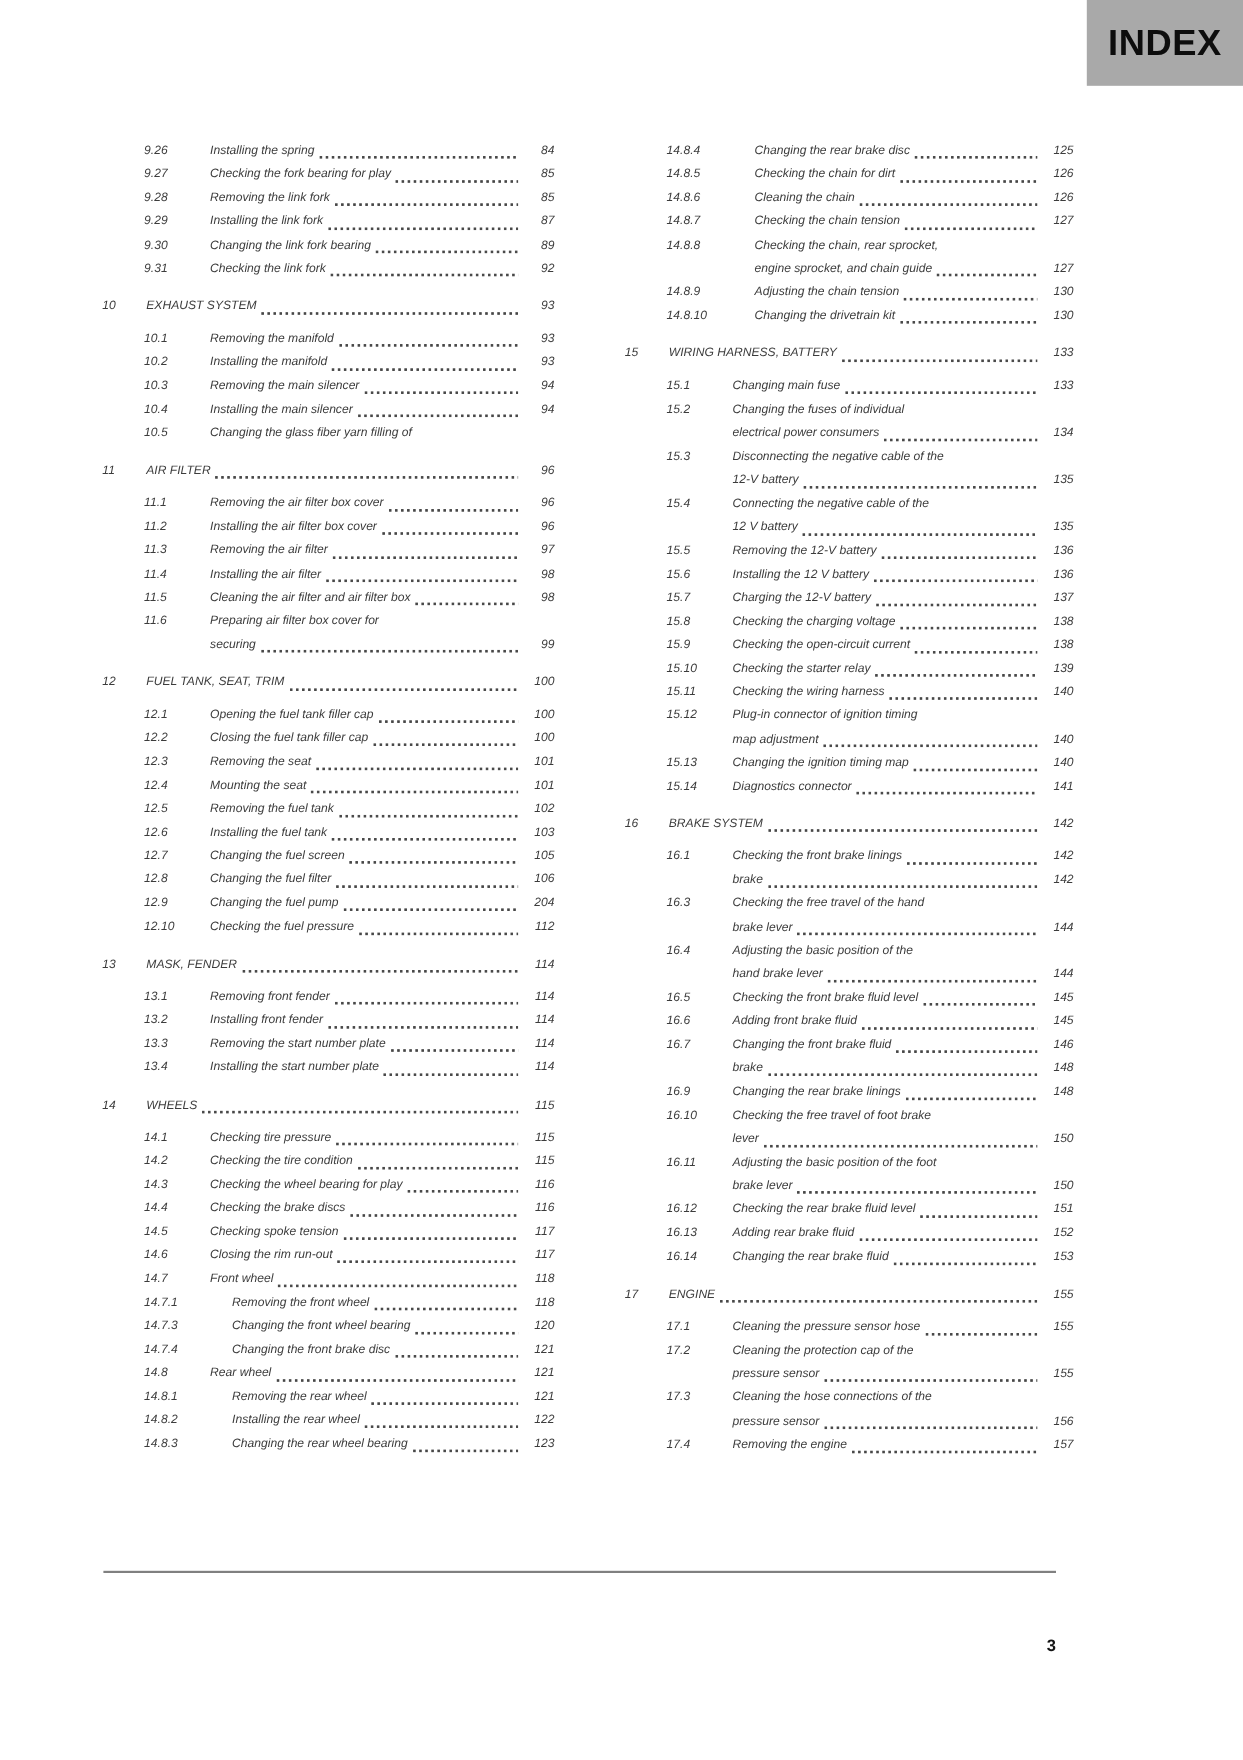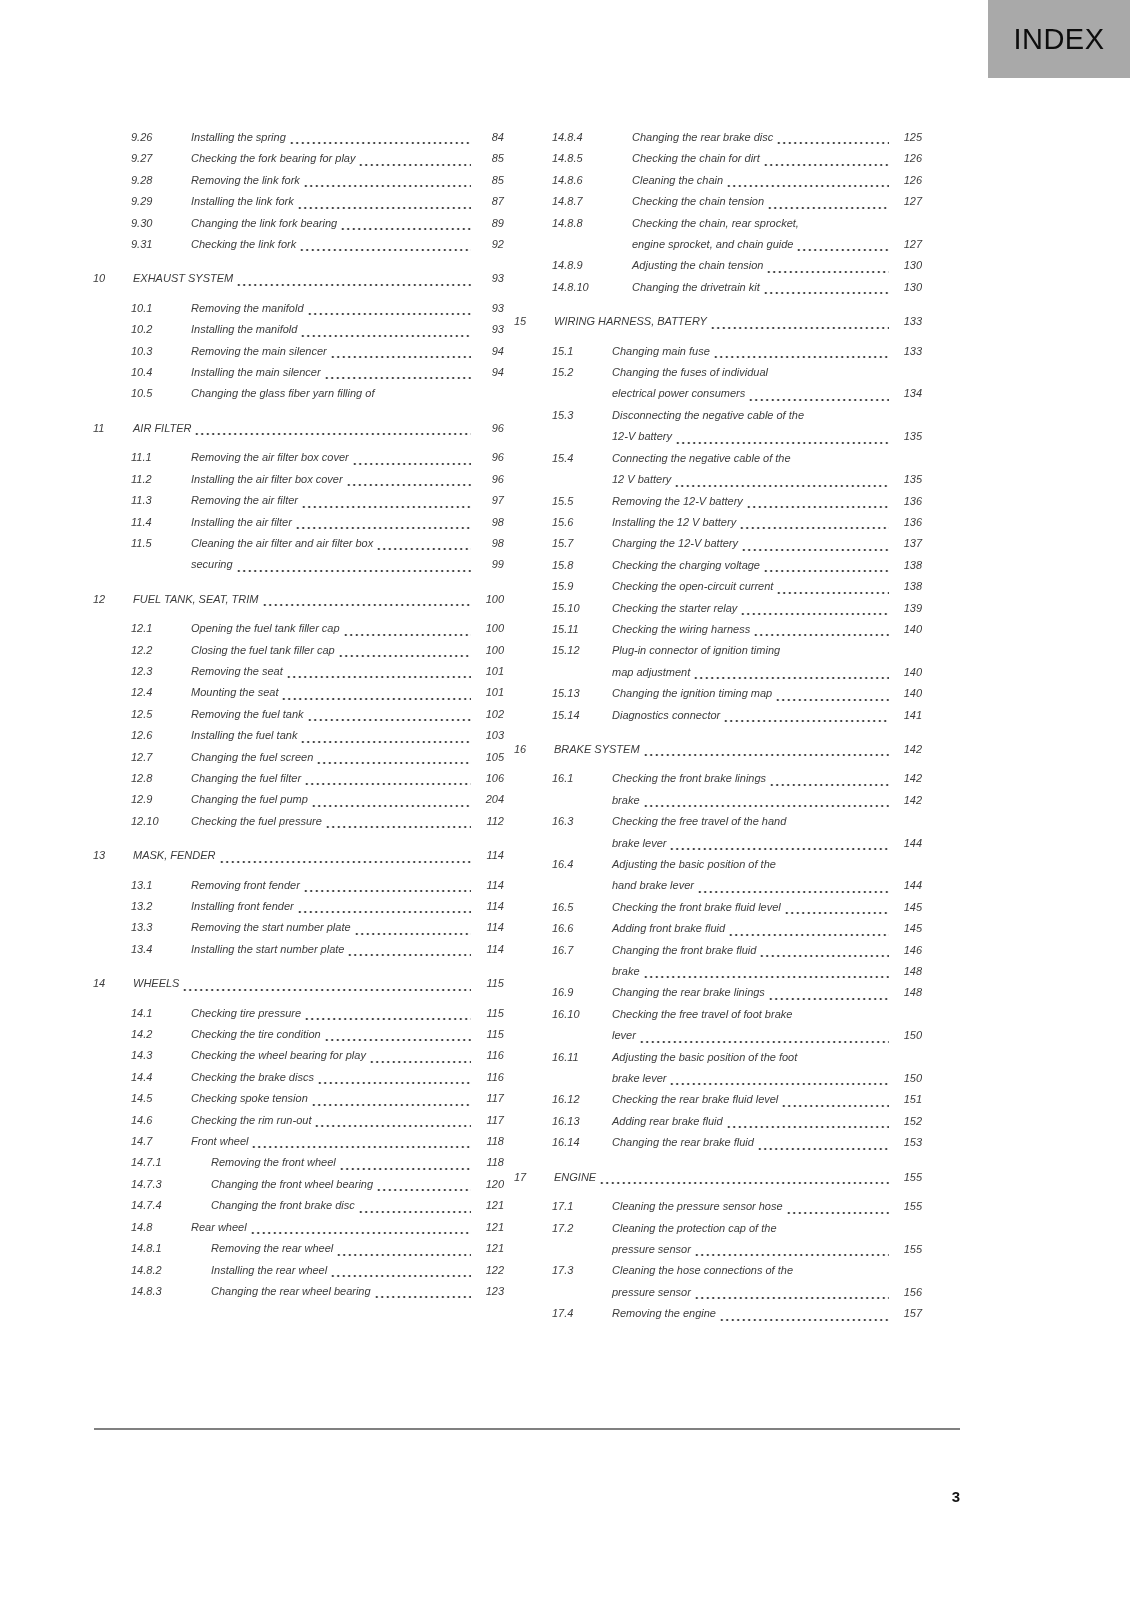--- a/index.html
+++ b/index.html
@@ -23,38 +23,38 @@
     top: 0;
     left: 988px;
     width: 142px;
     height: 78px;
     background: #a9a9a9;
     display: flex;
     align-items: center;
     justify-content: center;
   }
   .index-tab .label {
-    font-size: 29px;
-    font-weight: normal;
+    font-size: 33px;
+    font-weight: bold;
     color: #0d0d0d;
     letter-spacing: 0.5px;
   }
 
   
   .col {
     position: absolute;
     top: 127px;
     display: flex;
     flex-direction: column;
     font-size: 11px;
     line-height: 21.4px;
     font-style: italic;
   }
   .col.left  { left: 93px;  width: 411px; }
-  .col.right { left: 514px; width: 408px; }
+  .col.right { left: 568px; width: 408px; }
 
   .toc-item.section { margin-top: 13px; margin-bottom: 8px; }
 
   .line { display: flex; align-items: baseline; }
 
   .num { flex-shrink: 0; }
   .section .num { width: 40px; }
   .sub    .line { padding-left: 38px; }
   .sub    .num  { width: 60px; }
   .subsub .line { padding-left: 38px; }
@@ -247,20 +247,24 @@
       <div class="toc-item sub">
         <div class="line">
           <span class="num">11.5</span>
           <span class="text">Cleaning the air filter and air filter box</span>
           <span class="dots"></span>
           <span class="page">98</span>
         </div>
       </div>
       <div class="toc-item sub">
         <div class="line">
+          <span class="num">11.6</span>
+          <span class="text">Preparing air filter box cover for</span>
+        </div>
+        <div class="line">
           <span class="num"></span>
           <span class="text">securing</span>
           <span class="dots"></span>
           <span class="page">99</span>
         </div>
       </div>
       <div class="toc-item section">
         <div class="line">
           <span class="num">12</span>
           <span class="text">FUEL TANK, SEAT, TRIM</span>
@@ -432,21 +436,21 @@
         <div class="line">
           <span class="num">14.5</span>
           <span class="text">Checking spoke tension</span>
           <span class="dots"></span>
           <span class="page">117</span>
         </div>
       </div>
       <div class="toc-item sub">
         <div class="line">
           <span class="num">14.6</span>
-          <span class="text">Checking the rim run-out</span>
+          <span class="text">Closing the rim run-out</span>
           <span class="dots"></span>
           <span class="page">117</span>
         </div>
       </div>
       <div class="toc-item sub">
         <div class="line">
           <span class="num">14.7</span>
           <span class="text">Front wheel</span>
           <span class="dots"></span>
           <span class="page">118</span>

